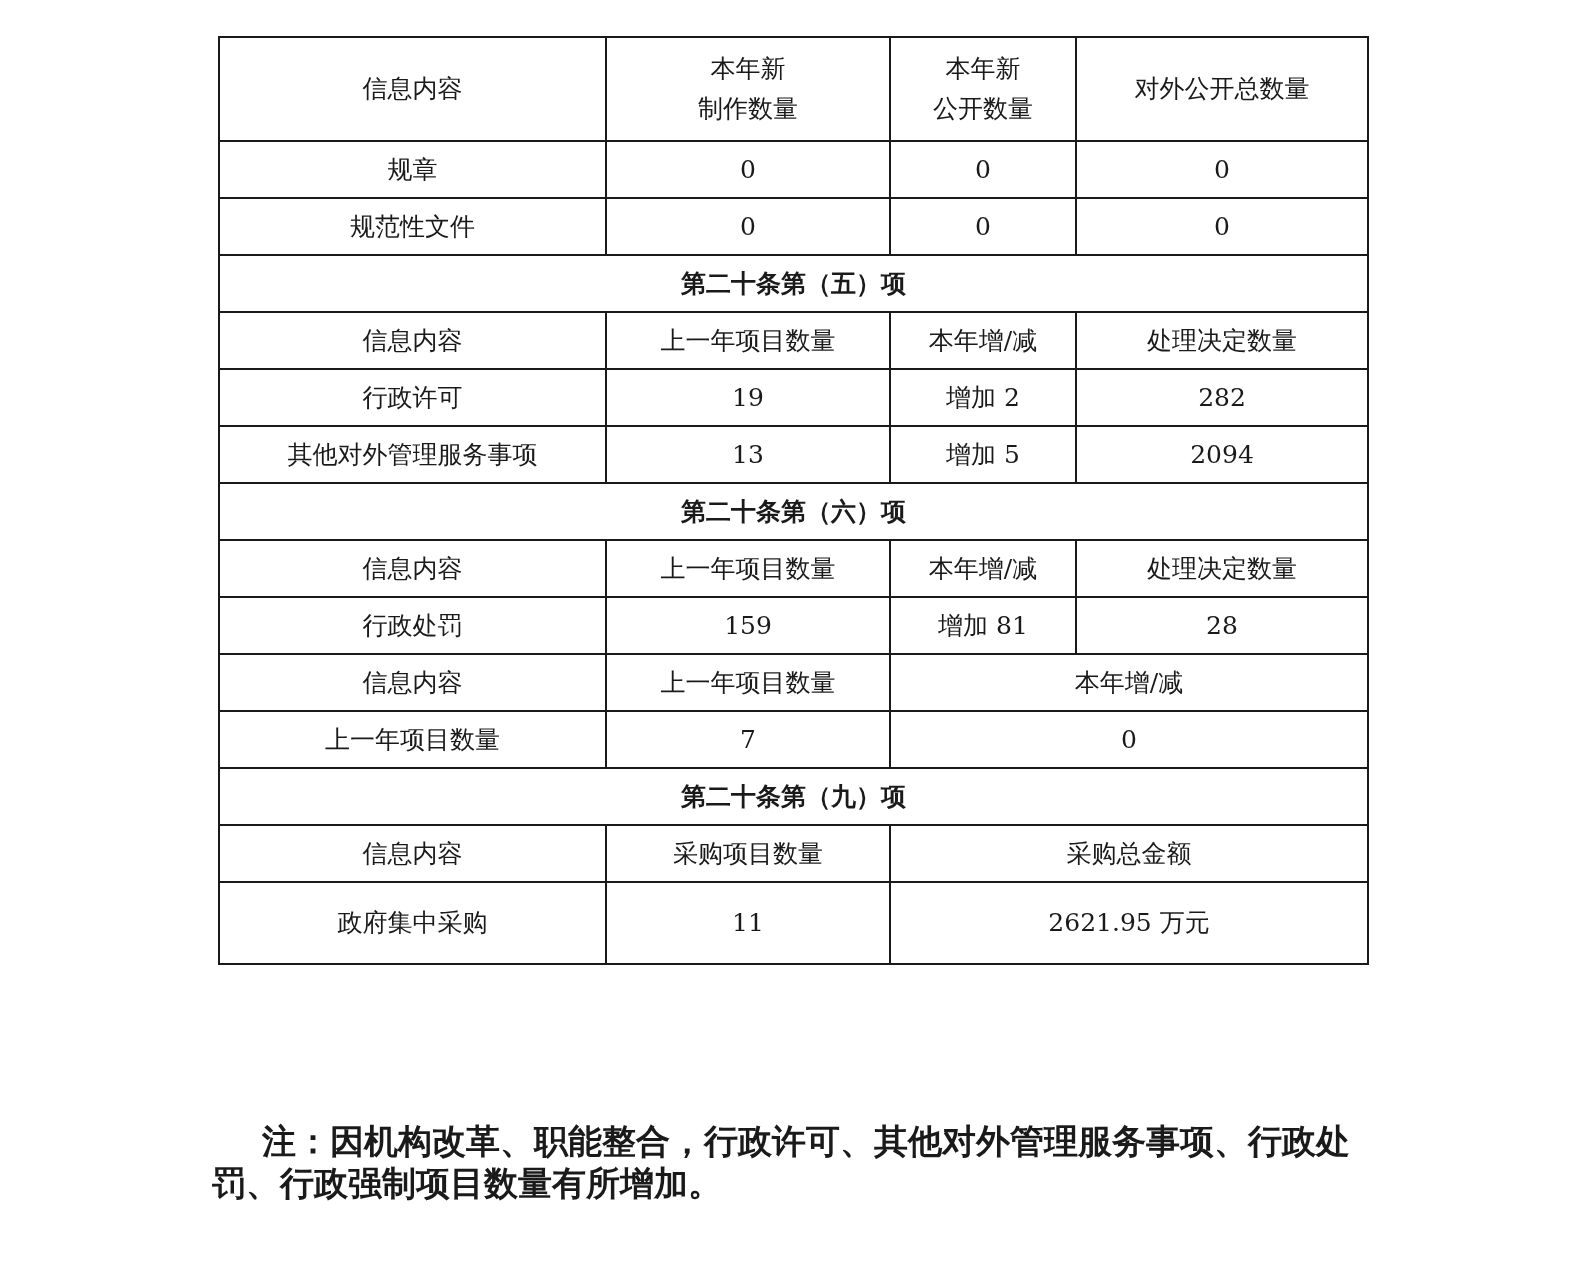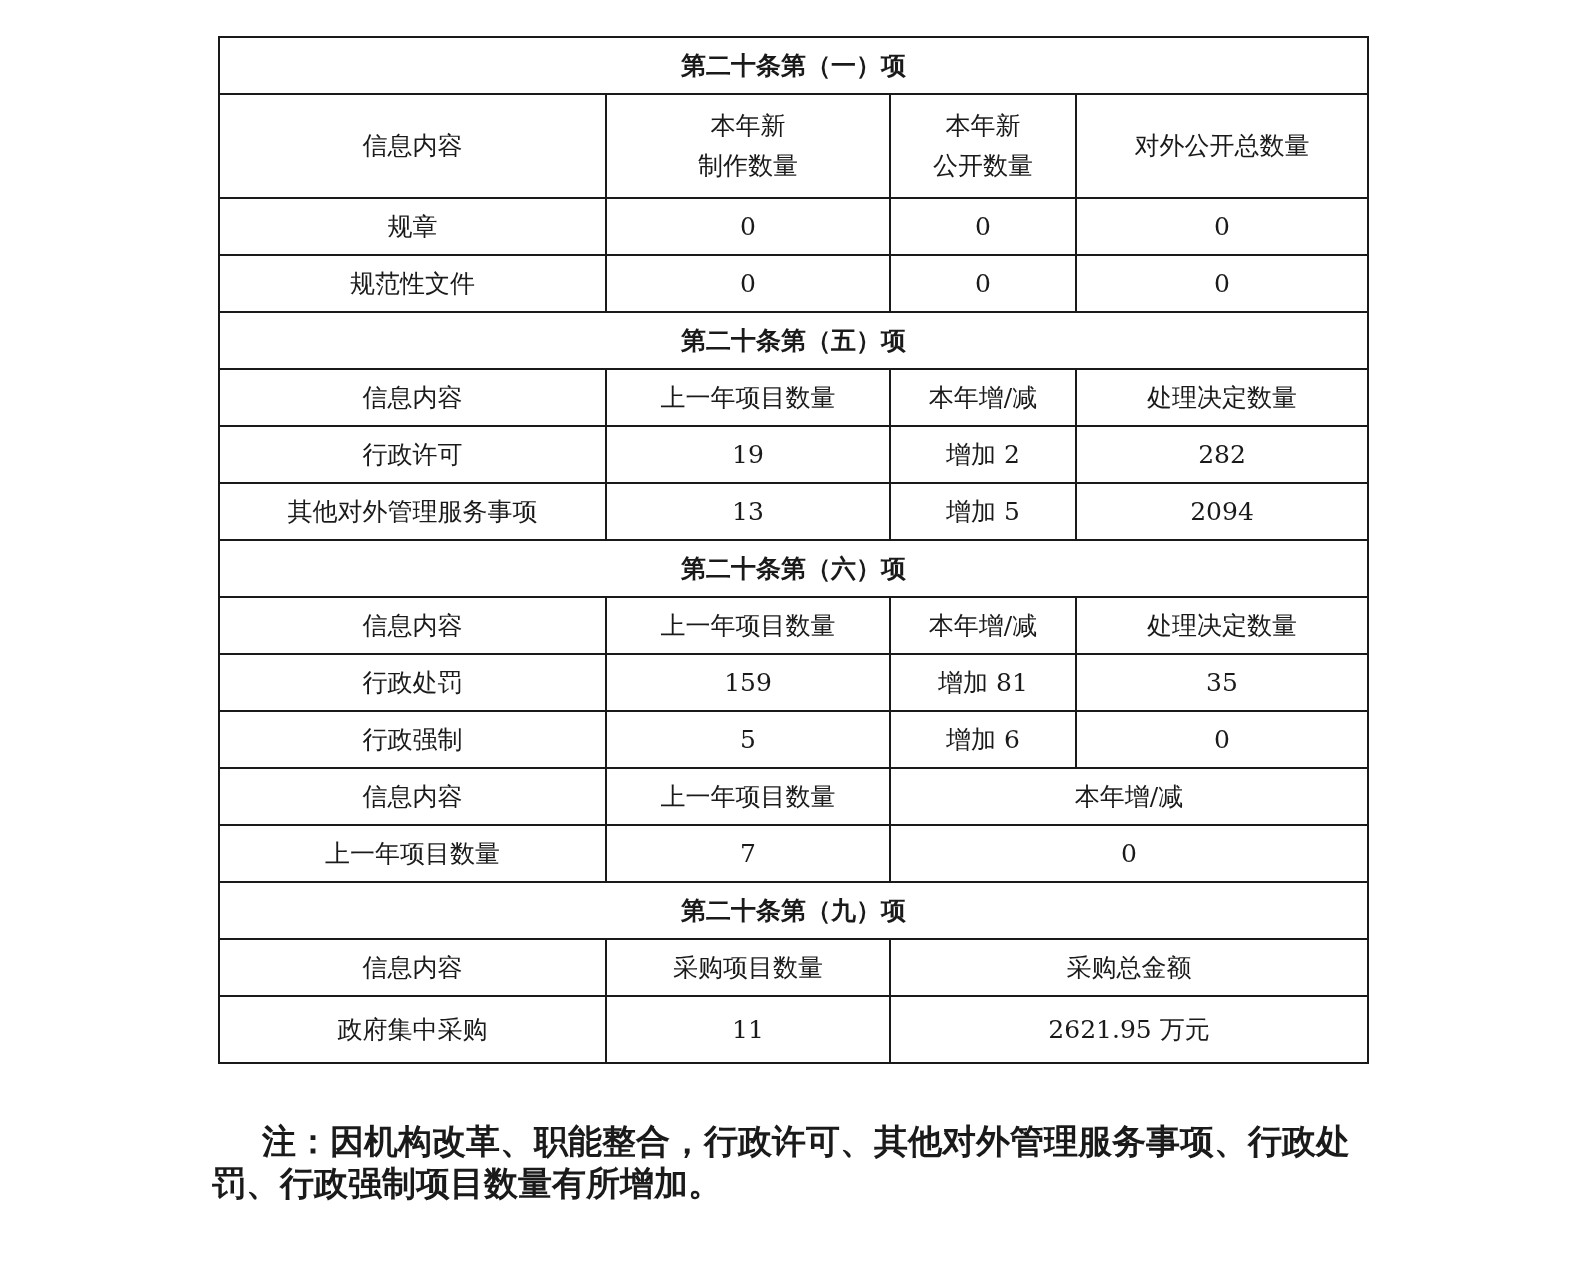--- a/index.html
+++ b/index.html
@@ -32,21 +32,21 @@
     padding: 0;
     box-sizing: border-box;
   }
   table.info tr.sec td {
     height: 57px;
     font-weight: bold;
   }
   table.info tr.hdr td { height: 57px; }
   table.info tr.hdr.tall td { height: 104px; }
   table.info tr.row td { height: 57px; }
-  table.info tr.row.last td { height: 67px; }
+  table.info tr.row.last td { height: 82px; }
   .c1 { width: 387px; }
   .c2 { width: 284px; }
   .c3 { width: 186px; }
   .c4 { width: 292px; }
   .ml span { display: block; }
   .note {
     position: absolute;
     left: 212px;
     top: 1120px;
     width: 1170px;
@@ -62,23 +62,20 @@
 
 <table class="info">
   <colgroup>
     <col class="c1">
       <col class="c2">
       <col class="c3">
       <col class="c4">
   </colgroup>
   <tbody>
 
-    <tr class="sec">
-      <td colspan="4">第二十条第（一）项</td>
-    </tr>
     <tr class="hdr tall">
       <td>信息内容</td>
       <td class="ml">
         <span>本年新</span>
         <span>制作数量</span>
       </td>
       <td class="ml">
         <span>本年新</span>
         <span>公开数量</span>
       </td>
@@ -125,27 +122,21 @@
     <tr class="hdr">
       <td>信息内容</td>
       <td>上一年项目数量</td>
       <td>本年增/减</td>
       <td>处理决定数量</td>
     </tr>
     <tr class="row">
       <td>行政处罚</td>
       <td>159</td>
       <td>增加 81</td>
-      <td>35</td>
-    </tr>
-    <tr class="row">
-      <td>行政强制</td>
-      <td>5</td>
-      <td>增加 6</td>
-      <td>0</td>
+      <td>28</td>
     </tr>
 
     <tr class="hdr">
       <td>信息内容</td>
       <td>上一年项目数量</td>
       <td colspan="2">本年增/减</td>
     </tr>
     <tr class="row">
       <td>上一年项目数量</td>
       <td>7</td>

